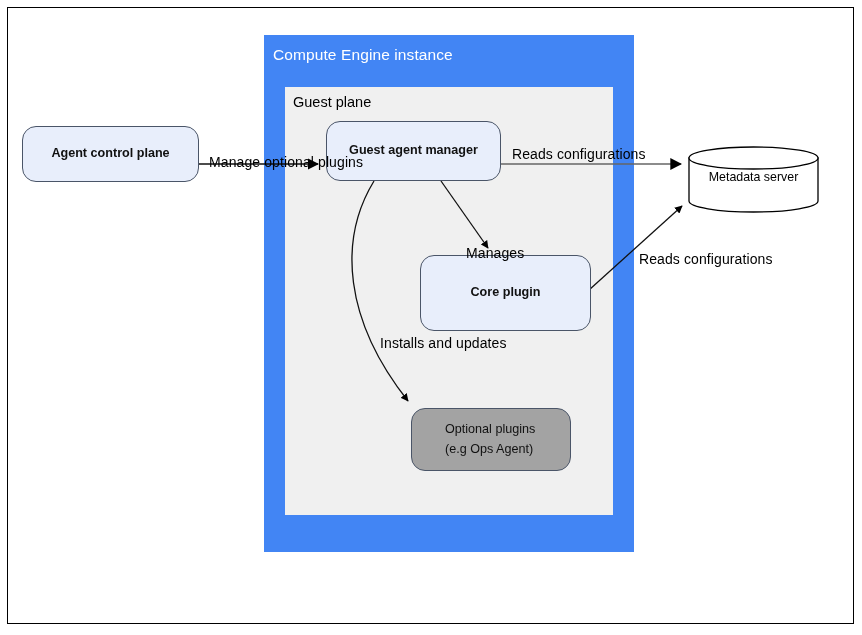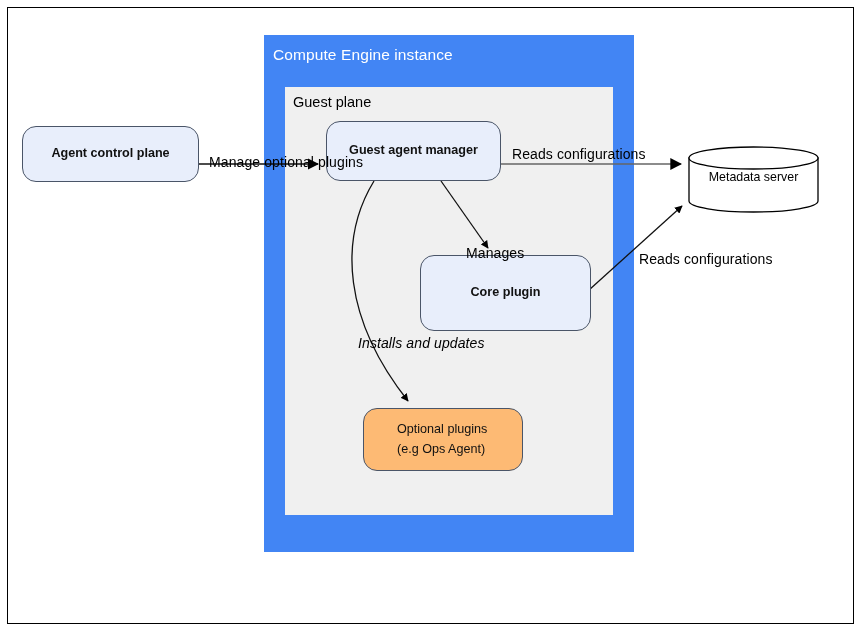--- a/index.html
+++ b/index.html
@@ -71,21 +71,21 @@
     display: flex;
     flex-direction: column;
     align-items: center;
     justify-content: center;
     text-align: center;
     font-size: 12.6px;
     color: #111111;
     line-height: 1.55;
   }
   .node.blue { background: #E8EEFB; font-weight: bold; }
-  .node.tan  { background: #fdba74; border-color: #4A5568; }
+  .node.tan  { background: #a3a3a3; border-color: #4A5568; margin-left: 48px; }
 
   #node-acp   { left: 22px;  top: 126px; width: 177px; height: 56px; }
   #node-gam   { left: 326px; top: 121px; width: 175px; height: 60px; }
   #node-core  { left: 420px; top: 255px; width: 171px; height: 76px; }
   #node-opt   { left: 363px; top: 408px; width: 160px; height: 63px;
                 align-items: flex-start; padding-left: 33px; }
   #node-opt .line { text-align: left; width: 100%; }
 
   
   #overlay {
@@ -99,21 +99,21 @@
     position: absolute;
     font-size: 14px;
     color: #000000;
     white-space: nowrap;
     letter-spacing: 0.1px;
   }
   #label-manage { left: 209px; top: 154px; }
   #label-reads1 { left: 512px; top: 146px; }
   #label-reads2 { left: 639px; top: 251px; }
   #label-manages{ left: 466px; top: 206px; margin-top: 39px; }
-  #label-installs{ left: 358px; top: 335px; font-style: italic; }
+  #label-installs{ left: 380px; top: 335px; }
 
   #cyl-label {
     position: absolute;
     left: 689px;
     top: 170px;
     width: 129px;
     text-align: center;
     font-size: 12.4px;
     color: #000000;
   }

